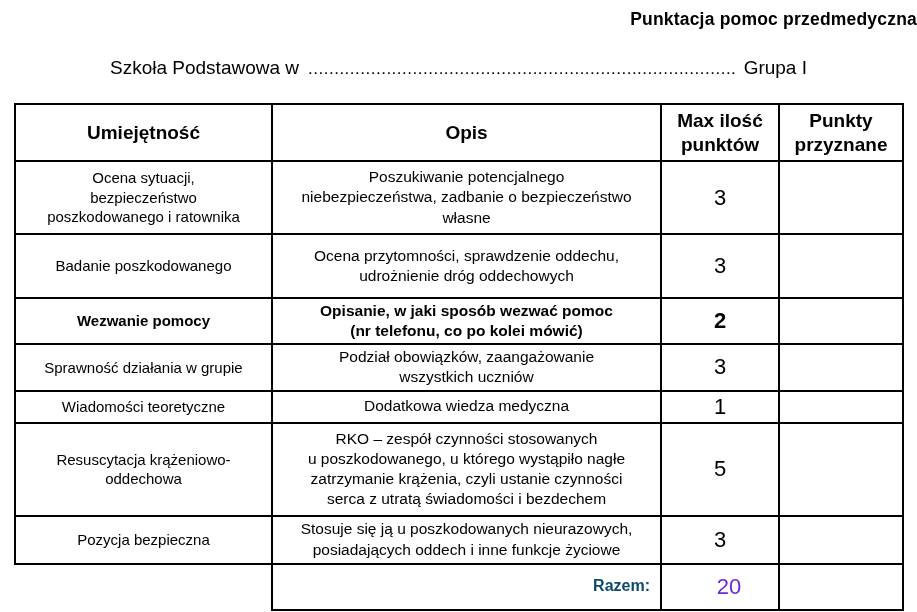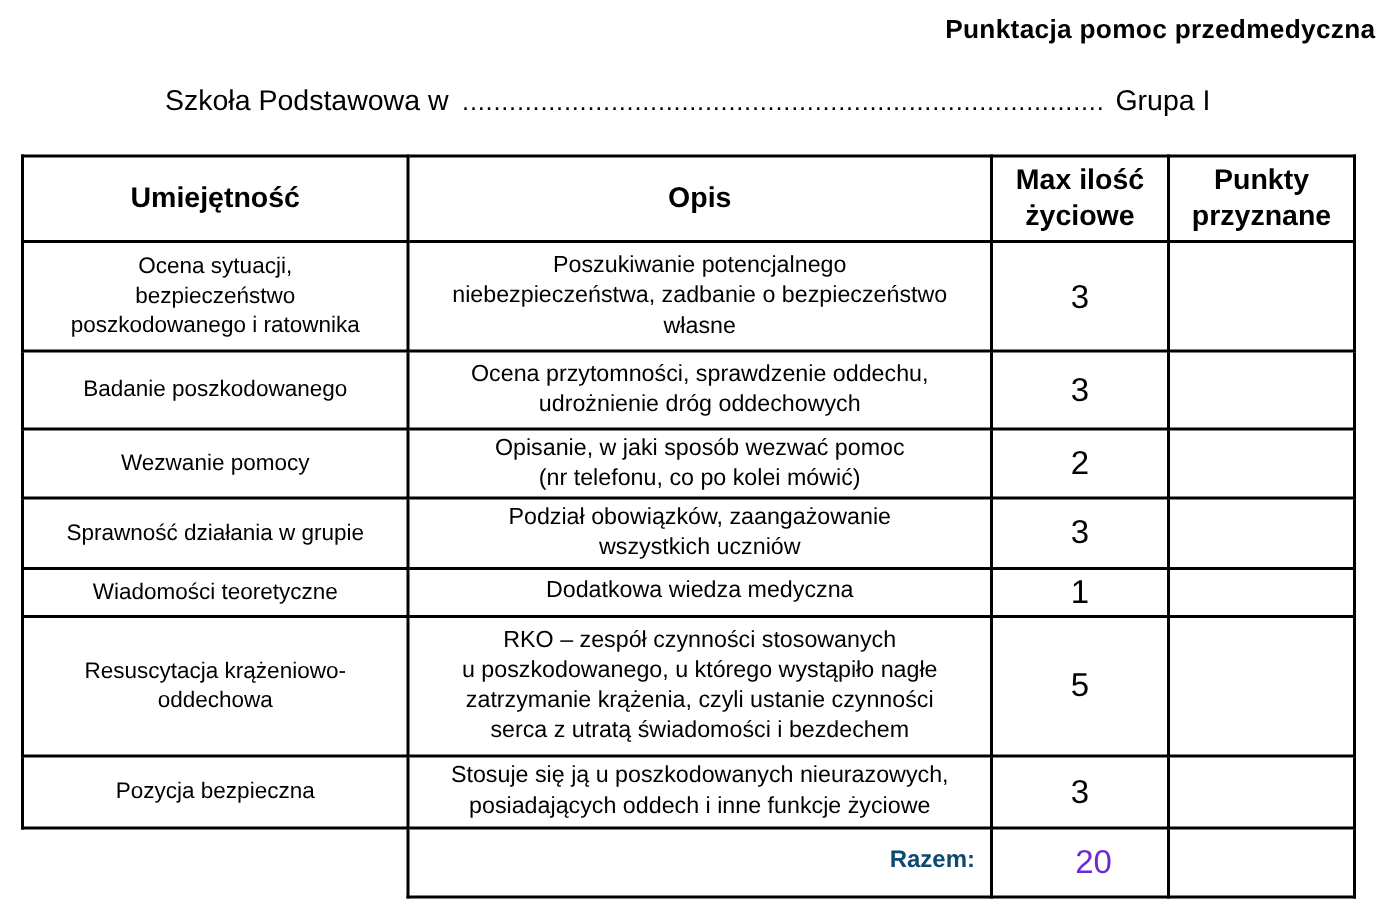--- a/index.html
+++ b/index.html
@@ -49,22 +49,22 @@
   }
   .score-table th {
     font-size: 19px; font-weight: 700; line-height: 1.25;
   }
   .score-table td { font-size: 15.5px; line-height: 1.3; }
   td.skill-cell { font-size: 15px; }
   td.max-cell { font-size: 22px; line-height: 1; }
 
   tr.hdr      { height: 57px; margin-left: 32px; }
   tr.row-0    { height: 73px; }
-  tr.row-1    { height: 52px; }
-  tr.row-2    { height: 34px; }
+  tr.row-1    { height: 64px; }
+  tr.row-2    { height: 34px; font-weight: bold; }
   tr.row-3    { height: 46px; }
   tr.row-4    { height: 32px; }
   tr.row-5    { height: 93px; }
   tr.row-6    { height: 48px; }
   tr.row-total{ height: 46px; }
 
   td.blank-cell { border: none; background: #fff; }
   td.total-label-cell {
     text-align: right; padding-right: 10px;
     font-weight: 700; font-size: 16px; color: #0c4a6e;
@@ -89,21 +89,21 @@
       <col class="c-skill">
         <col class="c-desc">
         <col class="c-max">
         <col class="c-award">
     </colgroup>
     <thead>
       <tr class="hdr">
         <th>Umiejętność</th>
         <th>Opis</th>
         <th>Max ilość
-życiowe</th>
+punktów</th>
         <th>Punkty
 przyznane</th>
       </tr>
     </thead>
     <tbody>
       <tr class="row-0">
         <td class="skill-cell">Ocena sytuacji,
 bezpieczeństwo
 poszkodowanego i ratownika</td>
         <td class="desc-cell">Poszukiwanie potencjalnego

